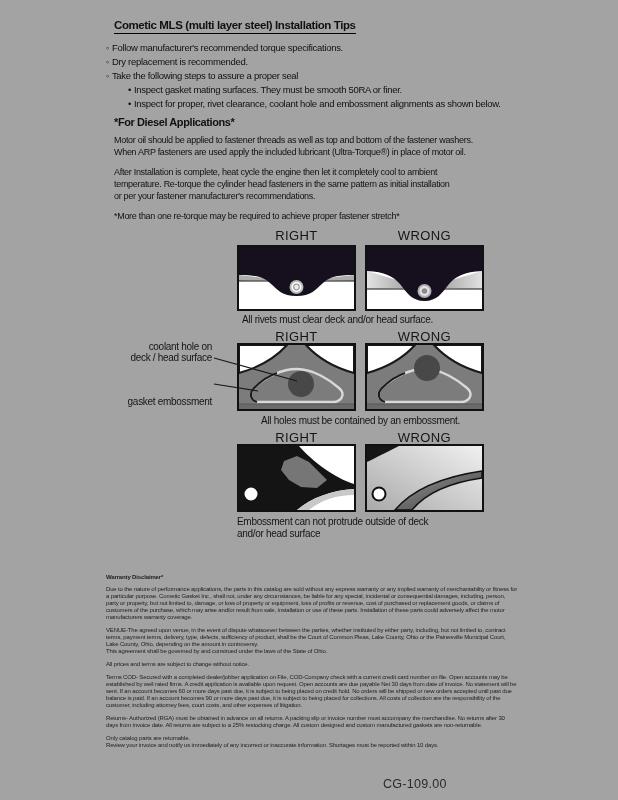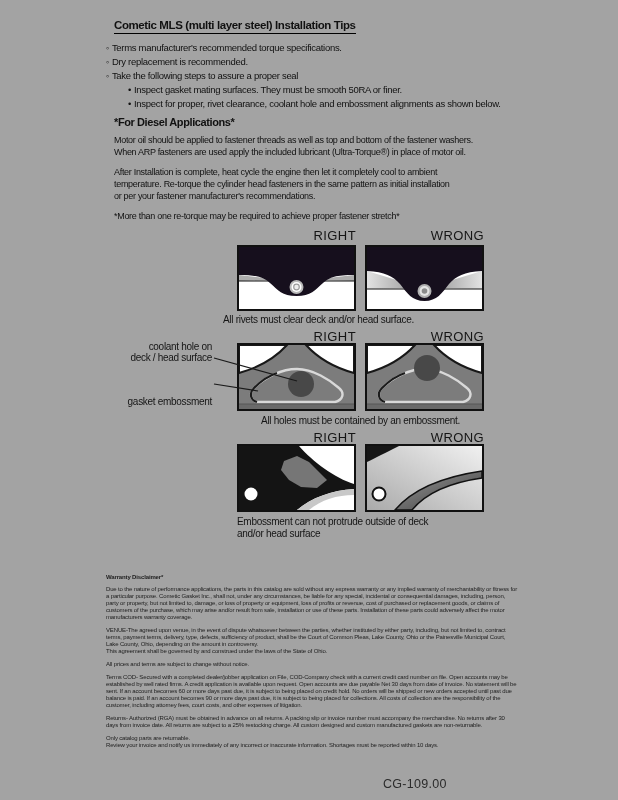--- a/index.html
+++ b/index.html
@@ -15,23 +15,23 @@
   }
   .bullets{left:106px;top:41px;font-size:9.5px;letter-spacing:-0.3px;}
   .bullets .row{line-height:14px;white-space:nowrap;}
   .bullets .sub{padding-left:22px;}
   .mk1::before{content:"\25E6";margin-right:3px;font-size:9px;}
   .mk2::before{content:"\2022";margin-right:3px;}
   .h2{left:114px;top:116px;font-size:11px;font-weight:bold;letter-spacing:-0.4px;white-space:nowrap;text-align:center;}
   .para{left:114px;width:460px;font-size:9px;letter-spacing:-0.3px;line-height:12px;white-space:pre-line;}
   .p1{top:134px;} .p2{top:166px;} .note{top:210px;white-space:nowrap;}
   
-  .dlabel{width:119px;text-align:right;font-size:13px;letter-spacing:0.4px;color:#151515;white-space:nowrap;}
+  .dlabel{width:119px;text-align:center;font-size:13px;letter-spacing:0.4px;color:#151515;white-space:nowrap;}
   .cap{font-size:10px;letter-spacing:-0.3px;line-height:12px;color:#151515;white-space:pre-line;}
-  .cap1{left:223px;top:314px;white-space:nowrap;}
+  .cap1{left:242px;top:314px;white-space:nowrap;}
   .cap2{left:237px;top:415px;width:247px;text-align:center;white-space:nowrap;}
   .cap3{left:237px;top:516px;}
   .sidelabel{width:106px;left:106px;text-align:right;font-size:10px;letter-spacing:-0.3px;line-height:11px;white-space:pre-line;color:#151515;}
   .lblA{top:341px;} .lblB{top:396px;white-space:nowrap;}
   .panel{position:absolute;display:block;}
   
   .fineprint{left:106px;top:574px;width:412px;font-size:6px;letter-spacing:-0.15px;line-height:7px;color:#222;}
   .fineprint .hd{font-weight:bold;margin-bottom:5px;}
   .fp{margin:0 0 6px 0;}
   .fp.tight{margin-bottom:0;}
@@ -39,21 +39,21 @@
   .overlay{position:absolute;left:0;top:0;pointer-events:none;}
 </style>
 </head>
 <body>
 
 <div class="page">
 
   <div class="abs title">Cometic MLS (multi layer steel) Installation Tips</div>
 
   <div class="abs bullets">
-    <div class="row mk1"><span>Terms manufacturer's recommended torque specifications.</span></div>
+    <div class="row mk1"><span>Follow manufacturer's recommended torque specifications.</span></div>
     <div class="row mk1"><span>Dry replacement is recommended.</span></div>
     <div class="row mk1"><span>Take the following steps to assure a proper seal</span></div>
     <div class="row sub mk2"><span>Inspect gasket mating surfaces.  They must be smooth 50RA or finer.</span></div>
     <div class="row sub mk2"><span>Inspect for proper, rivet clearance, coolant hole and embossment alignments as shown below.</span></div>
   </div>
 
   <div class="abs h2">*For Diesel Applications*</div>
   <div class="abs para p2">After Installation is complete, heat cycle the engine then let it completely cool to ambient
 temperature. Re-torque the cylinder head fasteners in the same pattern as initial installation
 or per your fastener manufacturer's recommendations.</div>

